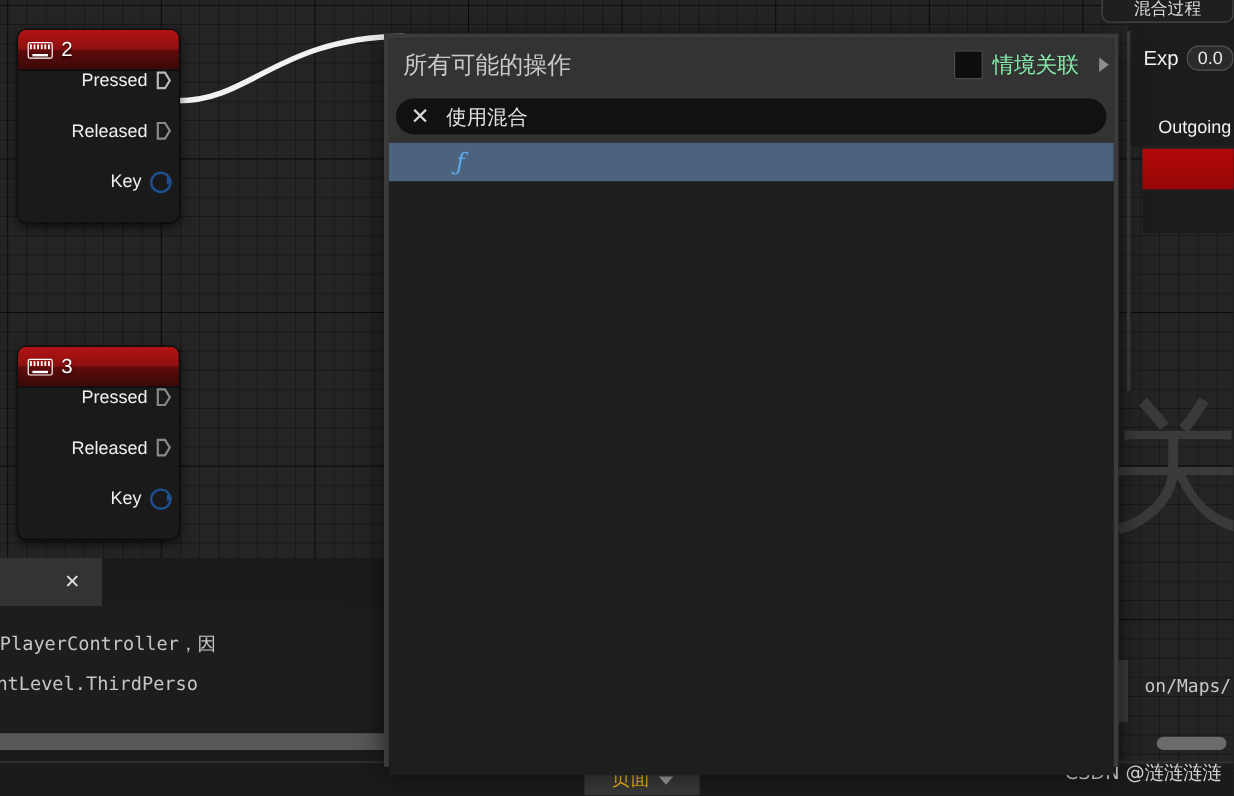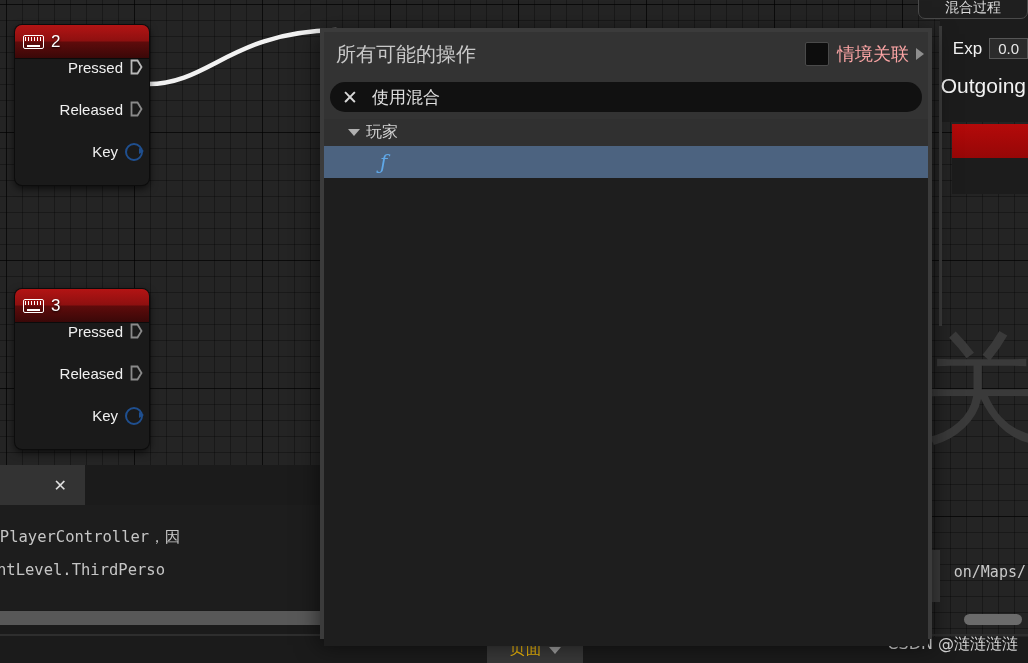--- a/index.html
+++ b/index.html
@@ -173,26 +173,26 @@
     white-space: nowrap;
     text-align: right;
   }
   #right-exp-label { font-size: 17px; color: #f2f2f2; margin-right: 7px; }
   #right-exp-value {
     border: 1px solid #565656;
     background: #2b2b2b;
     color: #e8e8e8;
     font-size: 15px;
     padding: 1px 8px;
-    border-radius: 0;
+    border-radius: 10px;
   }
   #right-outgoing {
     position: absolute;
-    right: 2px; top: 74px;
-    font-size: 21px;
+    right: 2px; top: 98px;
+    font-size: 15px;
     color: #f2f2f2;
     white-space: nowrap;
   }
   #right-bar-divider {
     position: absolute;
     right: 86px; top: 26px;
     width: 3px; height: 300px;
     background: #3c3c3c;
   }
   #right-path-text {
@@ -334,22 +334,22 @@
   #am-ctx-check {
     width: 22px; height: 22px;
     background: #0d0d0d;
     border: 1px solid #4a4a4a;
     border-radius: 2px;
     flex: none;
     margin-right: 8px;
   }
   #am-ctx-label {
     font-size: 18px;
-    color: #fca5a5;
-    margin-right: 7px;
+    color: #86efac;
+    margin-right: 17px;
   }
   .chev-right {
     width: 0; height: 0;
     border-top: 6px solid transparent;
     border-bottom: 6px solid transparent;
     border-left: 8px solid #8e8e8e;
   }
   #am-searchwrap {
     padding: 6px 6px 7px 6px;
     background: #333333;
@@ -524,22 +524,18 @@
   </div>
 
   <div id="am-searchwrap">
     <div id="am-search">
       <span id="am-search-x">✕</span>
       <span id="am-search-text">使用混合</span>
     </div>
   </div>
 
   <div id="am-tree">
-    <div class="tree-row cat-1">
-      <span class="tri-down"></span>
-      <span class="tree-label">玩家</span>
-    </div>
     <div id="tree-sel-row">
       <span class="fn-icon">ƒ</span>
     </div>
     <div id="am-blank"></div>
   </div>
 </div>
 
 </body></html>

